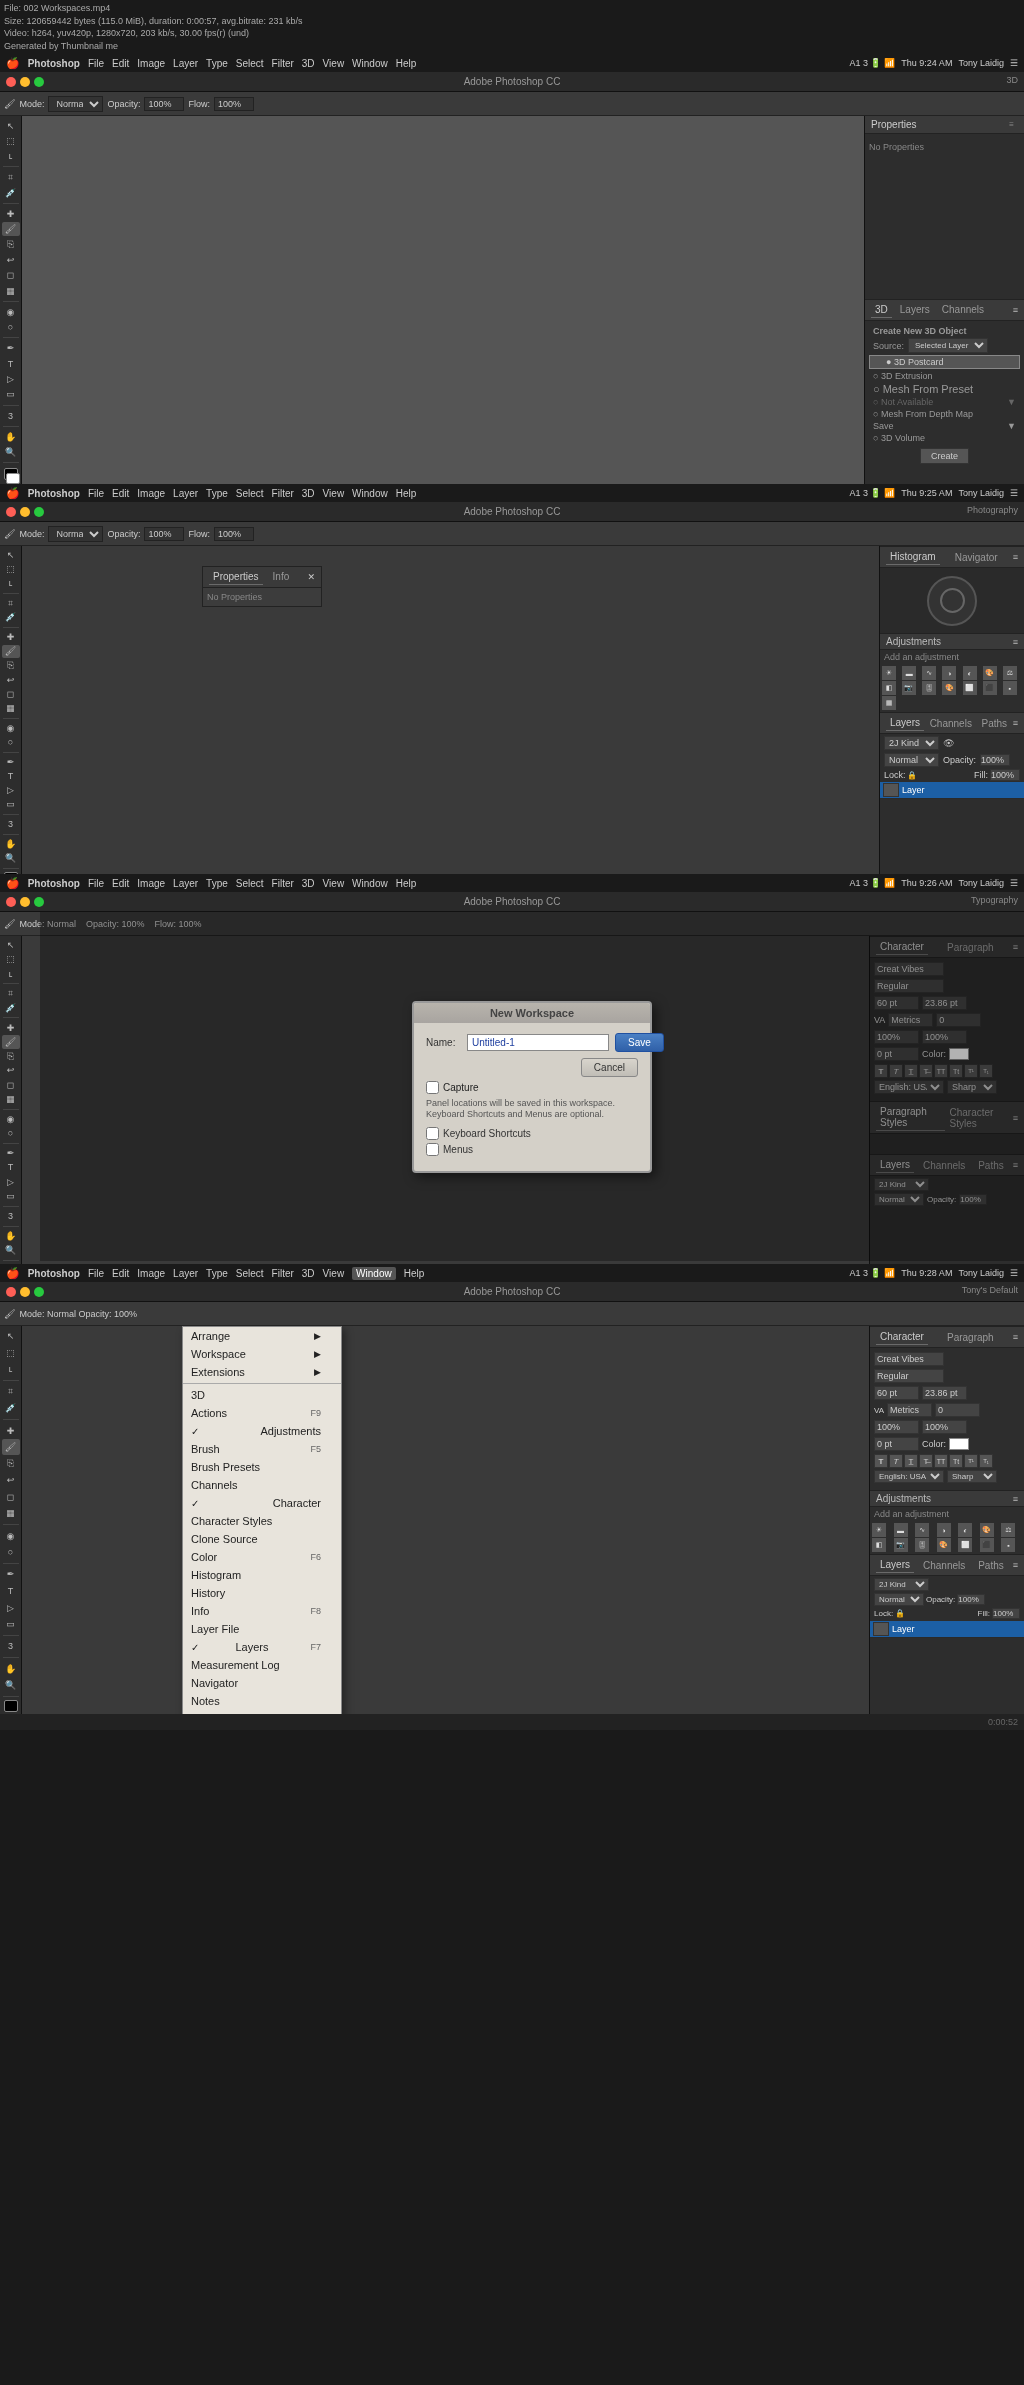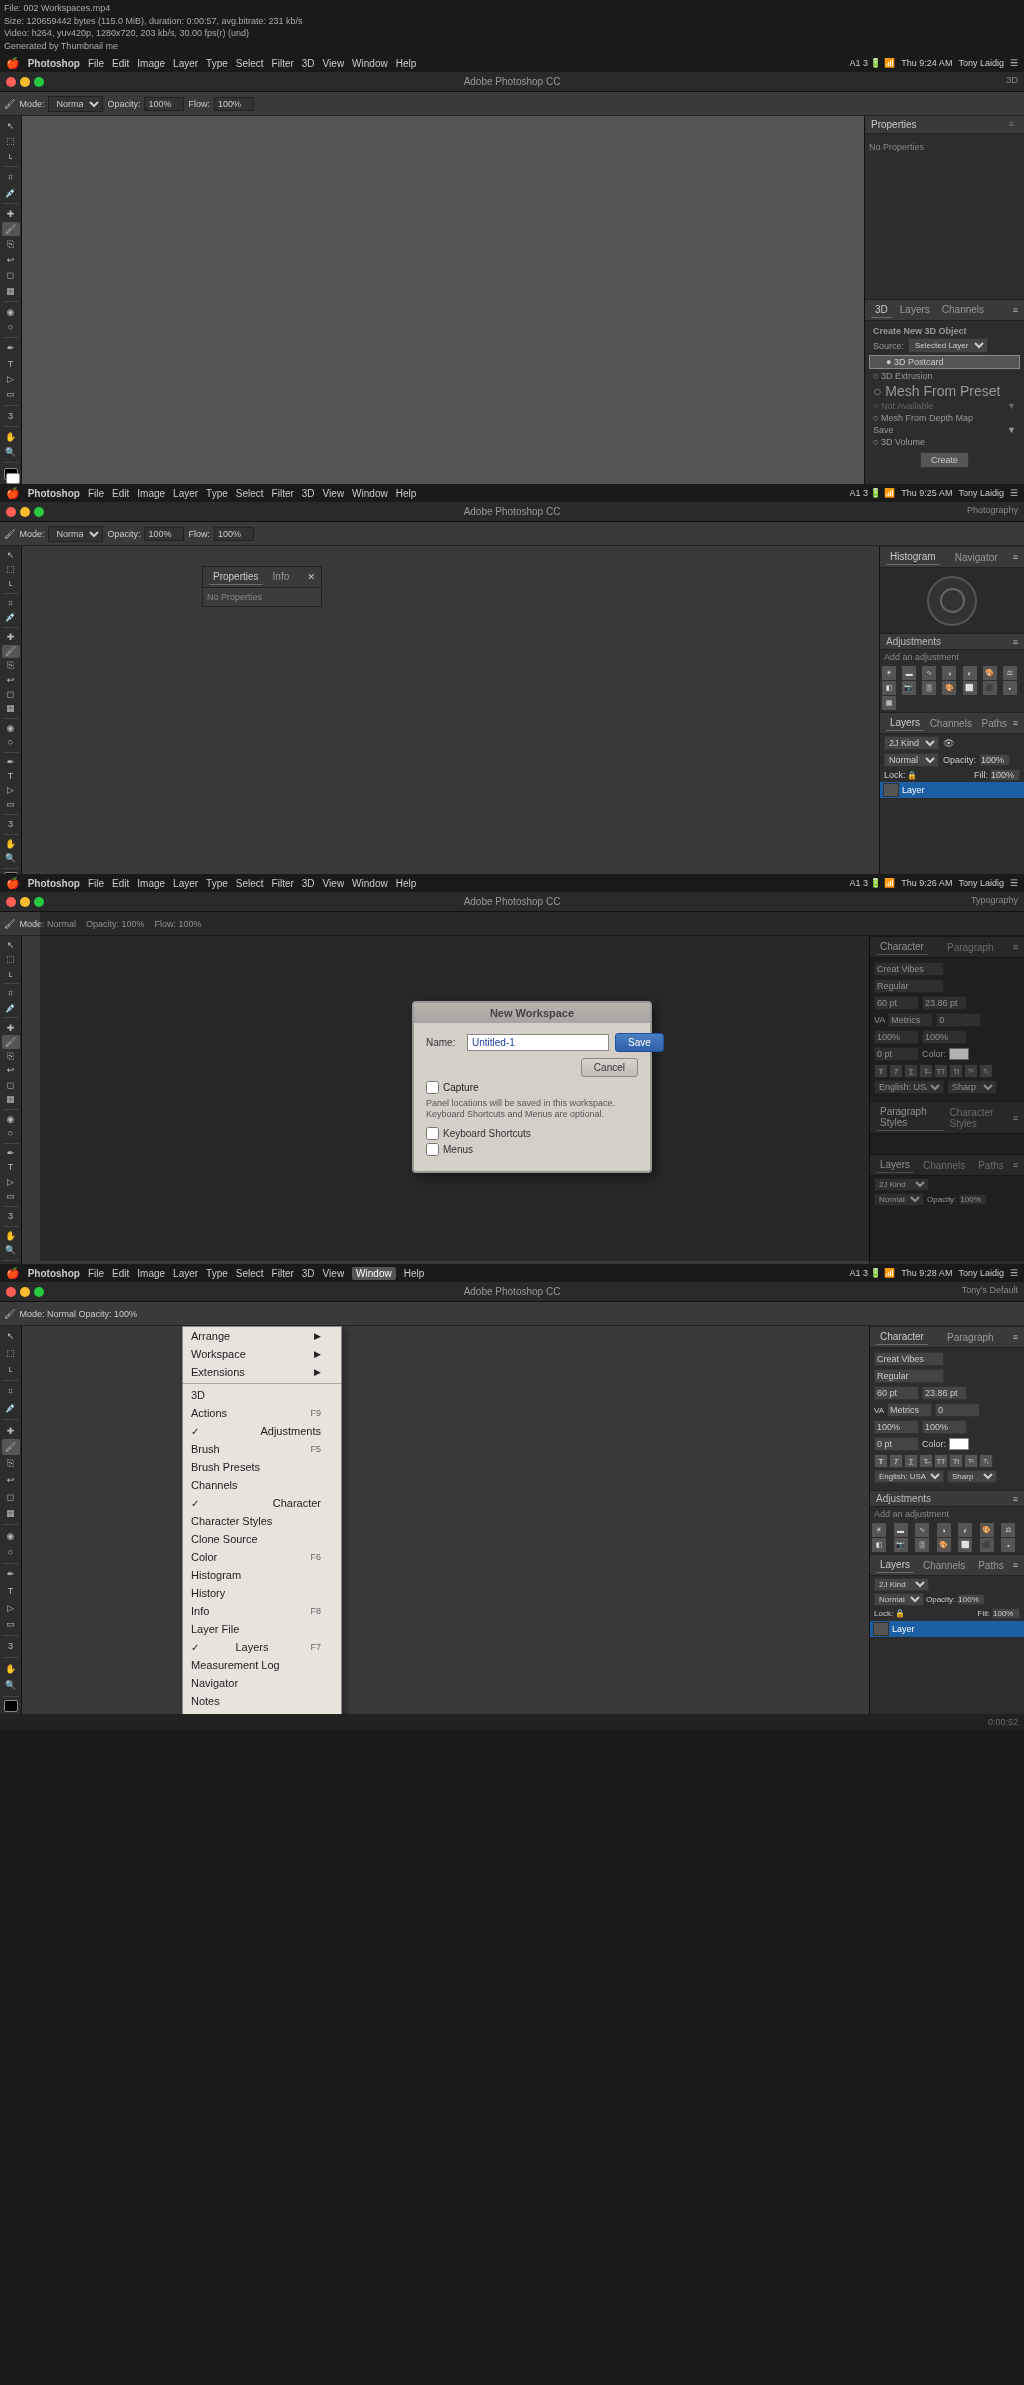--- a/index.html
+++ b/index.html
@@ -586,21 +586,21 @@
             <strong style="font-size:9px;">Create New 3D Object</strong>
           </div>
           <div class="panel-3d-item">
             <span>Source:</span>
             <select class="mini-select" style="font-size:8px;width:80px;">
               <option>Selected Layer(s)</option>
             </select>
           </div>
           <div style="padding:1px 16px;font-size:9px;color:#ccc;background:#555;border:1px solid #888;margin:1px 0;">● 3D Postcard</div>
           <div style="padding:1px 4px;font-size:9px;color:#999;">○ 3D Extrusion</div>
-          <div style="padding:1px 4px;font-size:14px;color:#999;">○ Mesh From Preset</div>
+          <div style="padding:1px 4px;font-size:11px;color:#999;">○ Mesh From Preset</div>
           <div style="padding:1px 4px;font-size:9px;color:#666;display:flex;justify-content:space-between;">
             <span>○ Not Available</span>
             <span>▼</span>
           </div>
           <div style="padding:1px 4px;font-size:9px;color:#999;">○ Mesh From Depth Map</div>
           <div style="padding:1px 4px;font-size:9px;color:#999;display:flex;justify-content:space-between;">
             <span>Save</span>
               <span>▼</span>
           </div>
           <div style="padding:1px 4px;font-size:9px;color:#999;">○ 3D Volume</div>

